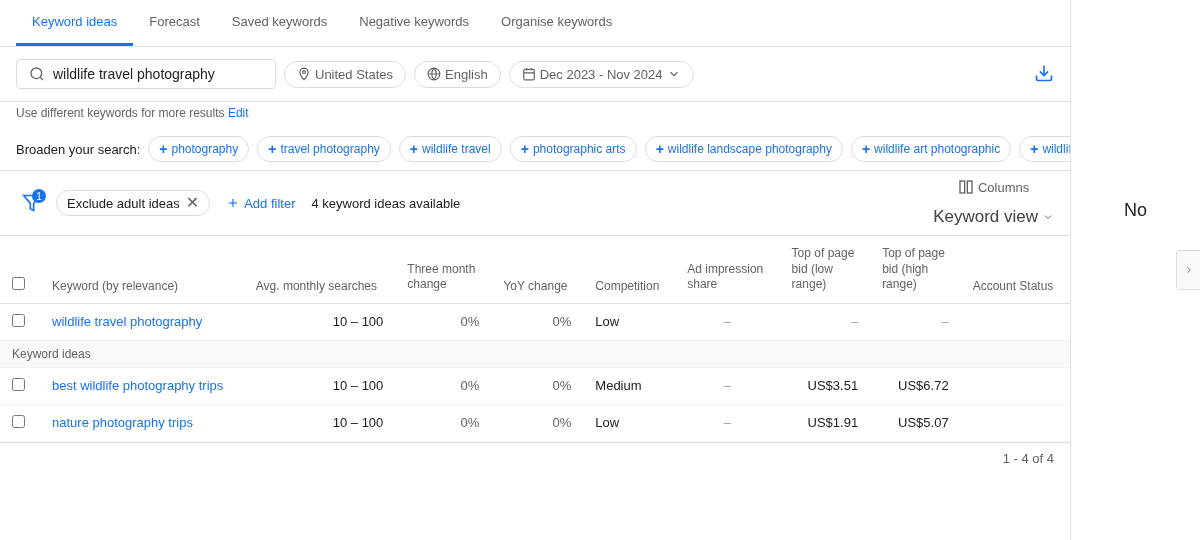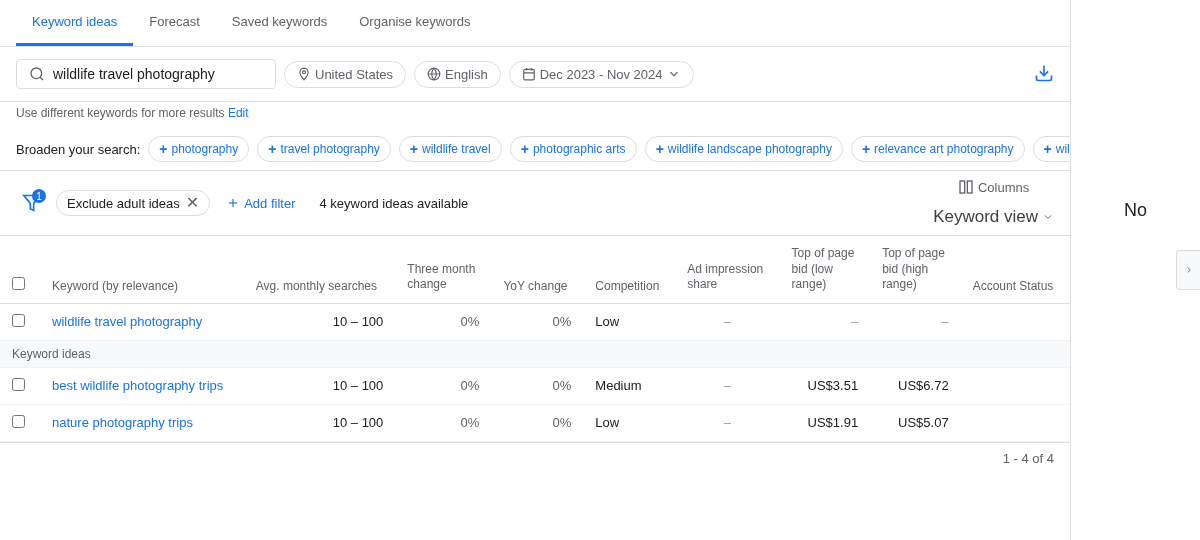--- a/index.html
+++ b/index.html
@@ -28,21 +28,21 @@
     .broaden-chip { display: flex; align-items: center; gap: 4px; border: 1px solid #dadce0; border-radius: 20px; padding: 4px 10px; font-size: 12px; color: #1a73e8; cursor: pointer; white-space: nowrap; flex-shrink: 0; }
     .broaden-chip span.plus { color: #1a73e8; font-weight: bold; font-size: 14px; }
 
     
     .action-bar { display: flex; align-items: center; gap: 8px; padding: 8px 16px; border-bottom: 1px solid #e0e0e0; }
     .filter-icon-btn { display: flex; align-items: center; justify-content: center; width: 32px; height: 32px; border-radius: 50%; cursor: pointer; position: relative; }
     .filter-icon-btn .badge { position: absolute; top: 2px; right: 2px; background: #1a73e8; color: #fff; border-radius: 50%; width: 14px; height: 14px; font-size: 10px; display: flex; align-items: center; justify-content: center; }
     .exclude-chip { display: flex; align-items: center; gap: 6px; border: 1px solid #dadce0; border-radius: 20px; padding: 4px 10px; font-size: 13px; color: #202124; }
     .exclude-chip .x-btn { cursor: pointer; color: #5f6368; font-size: 16px; line-height: 1; }
     .add-filter-btn { display: flex; align-items: center; gap: 4px; color: #1a73e8; cursor: pointer; font-size: 13px; padding: 4px 8px; }
-    .ideas-count { font-size: 13px; color: #202124; margin-left: 8px; }
+    .ideas-count { font-size: 13px; color: #202124; }
     .right-actions { margin-left: auto; display: flex; align-items: center; gap: 12px; flex-direction: column; }
     .columns-btn { display: flex; align-items: center; gap: 4px; cursor: pointer; color: #5f6368; font-size: 13px; }
     .kw-view-btn { display: flex; align-items: center; gap: 4px; cursor: pointer; color: #404040; font-size: 17px; }
 
     
     .table-container { overflow-x: auto; }
     table { width: 100%; border-collapse: collapse; font-size: 13px; }
     thead th { padding: 10px 12px; text-align: left; font-weight: 500; color: #5f6368; border-bottom: 1px solid #e0e0e0; white-space: nowrap; font-size: 12px; vertical-align: bottom; }
     thead th.sortable { cursor: pointer; }
     .th-multi { line-height: 1.3; }
@@ -73,20 +73,21 @@
   </style>
 </head>
 <body>
 
 <div class="main-content">
 
   <nav class="top-nav">
     <div class="top-nav-tab active">Keyword ideas</div>
     <div class="top-nav-tab">Forecast</div>
     <div class="top-nav-tab">Saved keywords</div>
+    <div class="top-nav-tab">Negative keywords</div>
     <div class="top-nav-tab">Organise keywords</div>
   </nav>
 
   <div class="search-row">
     <div class="search-box">
       <svg class="search-icon-svg" width="16" height="16" viewBox="0 0 24 24" fill="none" stroke="#5f6368" stroke-width="2">
           <circle cx="11" cy="11" r="8"></circle>
           <path d="M21 21l-4.35-4.35"></path>
         </svg>
       <input type="text" value="wildlife travel photography" style="">
@@ -151,21 +152,21 @@
     <div class="broaden-chip">
       <span class="plus">+</span>
       <span>photographic arts</span>
     </div>
     <div class="broaden-chip">
       <span class="plus">+</span>
       <span>wildlife landscape photography</span>
     </div>
     <div class="broaden-chip">
       <span class="plus">+</span>
-      <span>relevance art photography</span>
+      <span>wildlife art photographic</span>
     </div>
     <div class="broaden-chip">
       <span class="plus">+</span>
       <span>wildlife animal photography</span>
     </div>
   </div>
 
   <div class="action-bar">
     <div class="filter-icon-btn">
       <svg width="20" height="20" viewBox="0 0 24 24" fill="none" stroke="#1a73e8" stroke-width="2">

